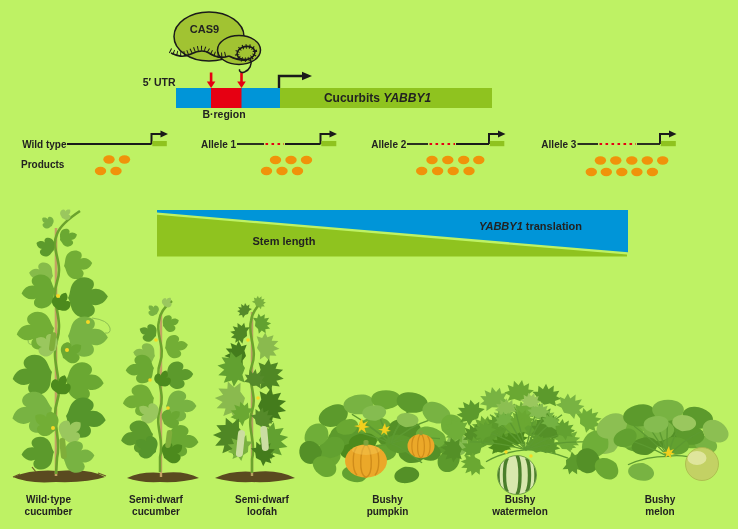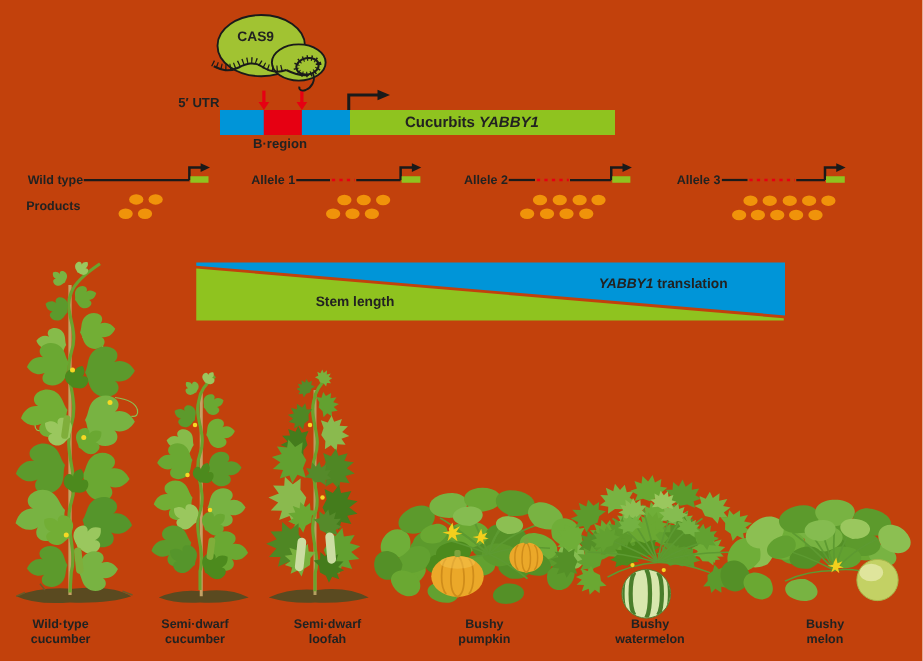--- a/index.html
+++ b/index.html
@@ -1,16 +1,16 @@
 <!DOCTYPE html>
 <html><head>
 <meta charset="utf-8">
 <style>
 html,body{margin:0;padding:0;background:#fff;}
-#wrap{position:relative;width:738px;height:529px;background:#c2410c;overflow:hidden;}
+#wrap{position:relative;width:738px;height:529px;background:#bef264;overflow:hidden;}
 svg{display:block;}
 text{font-family:"Liberation Sans",sans-serif;fill:#222221;}
 </style>
 </head>
 <body>
 <div id="wrap">
 <svg width="738" height="529" viewBox="0 0 738 529">
 <defs>
 <path id="lf" d="M0 0 C-2.5 -1.5 -6 -1 -8.5 -3.5 C-11.5 -6.5 -11 -11 -9 -13 C-7.5 -14.5 -5 -14 -4 -12.5 C-5 -16 -3.5 -19 0 -21 C3.5 -19 5 -16 4 -12.5 C5 -14 7.5 -14.5 9 -13 C11 -11 11.5 -6.5 8.5 -3.5 C6 -1 2.5 -1.5 0 0 Z"></path>
 <path id="lr" d="M0 0 C-5 -1 -9 -3 -10.5 -7 C-12 -11 -9.5 -15 -5.5 -16.5 C-2 -17.8 2 -17.8 5.5 -16.5 C9.5 -15 12 -11 10.5 -7 C9 -3 5 -1 0 0 Z"></path>

